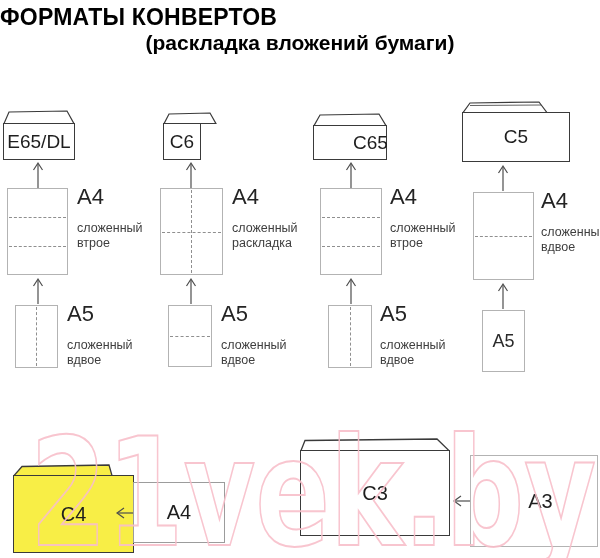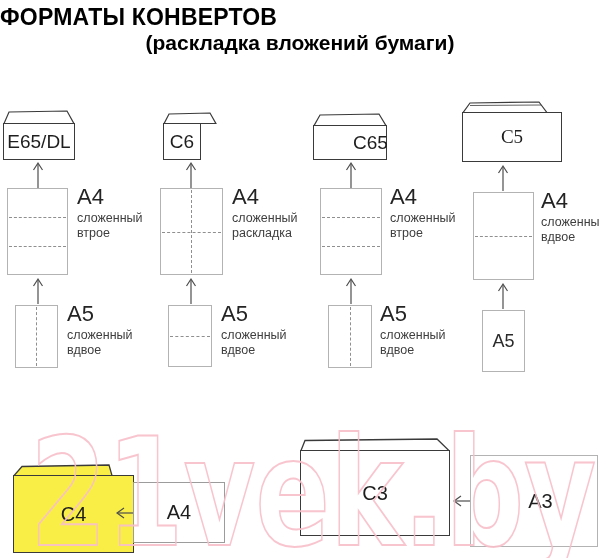--- a/index.html
+++ b/index.html
@@ -37,21 +37,21 @@
   .fold-v{position:absolute;top:1px;bottom:1px;border-left:1px dashed #8f8f8f;width:0;}
 
   .big-sheet{
     background:#fff;border:1px solid #9c9c9c;box-sizing:border-box;
     display:flex;align-items:center;justify-content:center;
     font-size:20px;color:#1e1e1e;
   }
 
   
   .paper-name{font-size:22px;color:#242424;line-height:22px;}
-  .paper-sub{font-size:12.5px;color:#3e3e3e;line-height:15px;margin-top:3px;}
+  .paper-sub{font-size:12.5px;color:#3e3e3e;line-height:15px;margin-top:13px;}
 
   
   .watermark-svg{left:0;top:415px;width:600px;height:143px;pointer-events:none;overflow:visible;}
 </style>
 </head>
 <body>
 
 <div class="abs title-line1">ФОРМАТЫ КОНВЕРТОВ</div>
 <div class="abs title-line2">(раскладка вложений бумаги)</div>
 
@@ -160,21 +160,21 @@
   <div class="paper-sub">
     <div>сложенный</div>
     <div>вдвое</div>
   </div>
 </div>
 
 <svg class="abs env-flap" style="left:462px;top:101px;" width="86" height="12">
   <polygon points="8,2 77,1 85,11.6 1,11.6" fill="#ffffff" stroke="#3a3a3a" stroke-width="1.2"></polygon>
   <line x1="8" y1="4.5" x2="79" y2="4" stroke="#3a3a3a" stroke-width="0.8"></line>
 </svg>
-<div class="abs env-body" style="left:462px;top:112px;width:100px;height:50px;font-family:Liberation Serif, serif;">
+<div class="abs env-body" style="left:462px;top:112px;width:108px;height:50px;">
   <span>C5</span>
 </div>
 <svg class="abs" style="left:496px;top:163px;" width="14" height="28">
   <line x1="7" y1="4" x2="7" y2="28" stroke="#4d4d4d" stroke-width="1.2"></line>
   <polyline points="2.5,10 7,3 11.5,10" fill="none" stroke="#4d4d4d" stroke-width="1.2"></polyline>
 </svg>
 <div class="abs sheet" style="left:473px;top:192px;width:61px;height:88px;">
   <div class="fold-h" style="top:43px;"></div>
 </div>
 <div class="abs" style="left:541px;top:190px;width:62px;">

